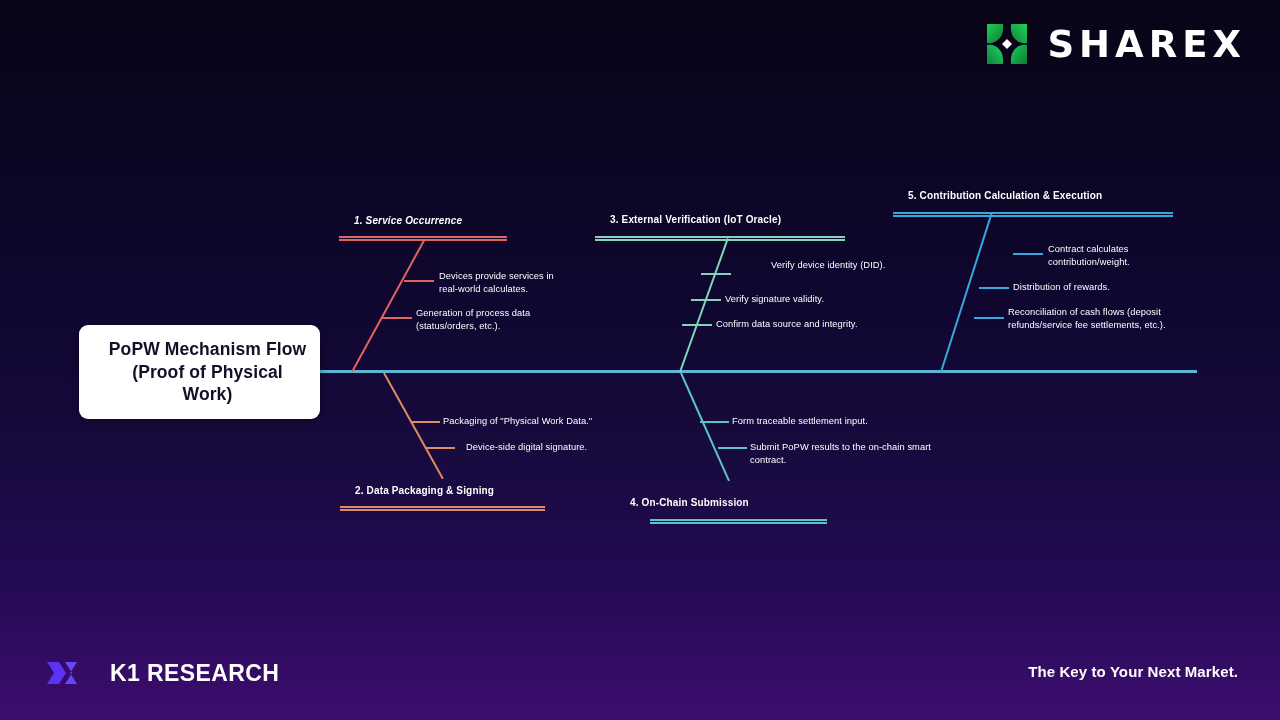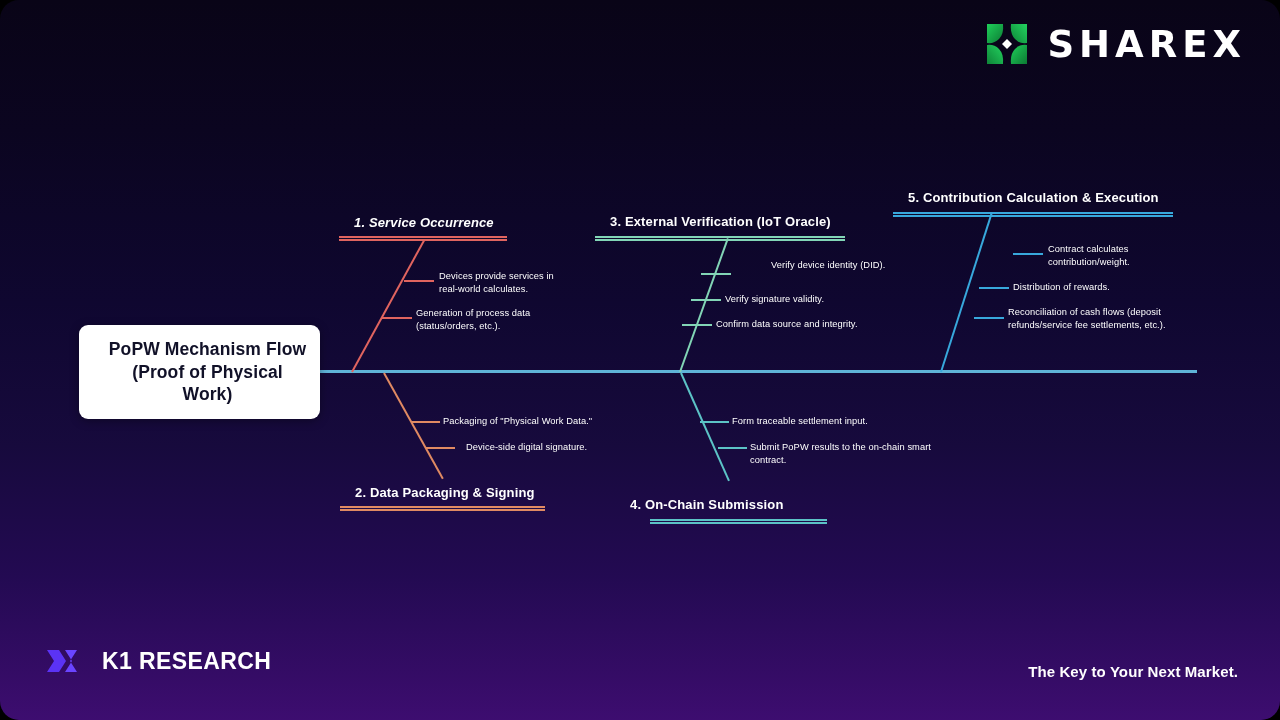--- a/index.html
+++ b/index.html
@@ -14,21 +14,20 @@
     overflow: hidden;
     background: linear-gradient(180deg,
         #090417 0%,
         #0b0520 18%,
         #0f0730 42%,
         #170a3d 62%,
         #230a52 80%,
         #350c66 94%,
         #3d0d70 100%);
     font-family: "Liberation Sans", sans-serif;
-    border-radius: 19px;
     -webkit-font-smoothing: antialiased;
   }
 
   
   #sharex-logo {
     position: absolute;
     top: 20px;
     right: 34px;
     display: flex;
     align-items: center;
@@ -83,21 +82,21 @@
     padding: 0 10px;
   }
 
   
   .branch { position: absolute; }
 
   .branch-title {
     position: absolute;
     white-space: nowrap;
     color: #ffffff;
-    font-size: 13px;
+    font-size: 10px;
     font-weight: 700;
     letter-spacing: 0.15px;
   }
   .branch-rule {
     position: absolute;
     height: 5px;
   }
   .branch-rule::before,
   .branch-rule::after {
     content: "";
@@ -127,24 +126,24 @@
     font-size: 9.3px;
     line-height: 1.35;
     letter-spacing: 0.08px;
     font-weight: 400;
   }
 
   
   #k1-logo {
     position: absolute;
     left: 45px;
-    bottom: 42px;
+    bottom: 30px;
     display: flex;
     align-items: center;
-    gap: 19px;
+    gap: 27px;
   }
   #k1-mark { width: 38px; height: 34px; }
   #k1-wordmark {
     color: #ffffff;
     font-size: 23px;
     font-weight: 700;
     letter-spacing: 0.4px;
     font-family: "Liberation Sans", sans-serif;
   }
   #tagline {

